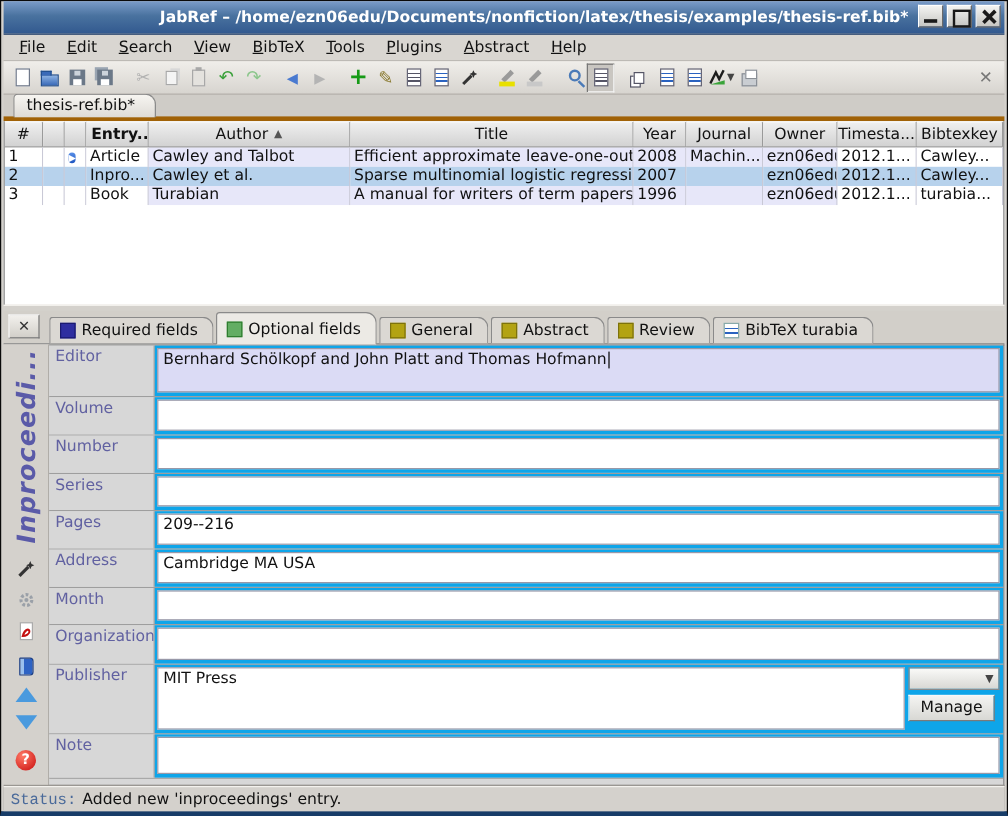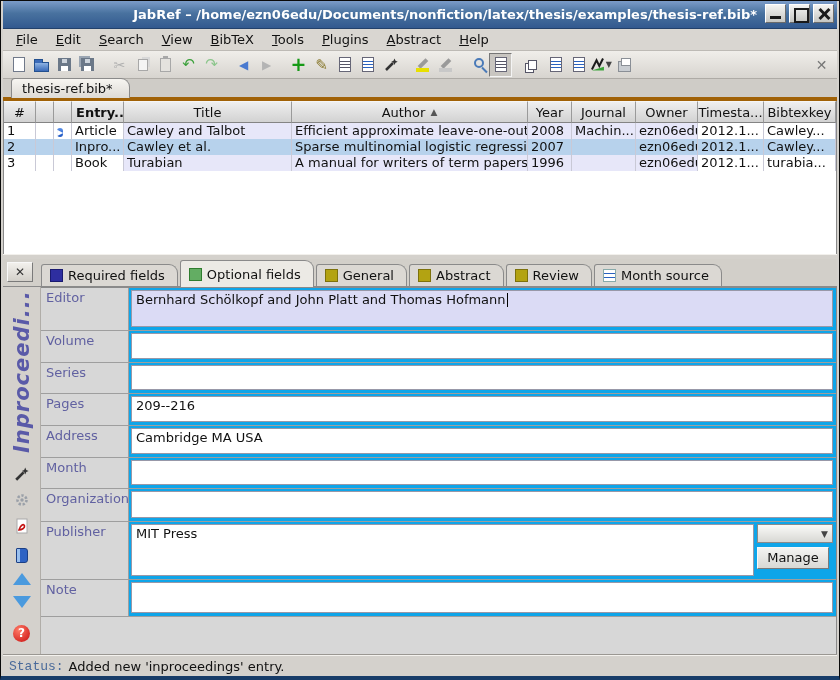--- a/index.html
+++ b/index.html
@@ -259,25 +259,25 @@
       <span>thesis-ref.bib*</span>
     </div>
   </div>
 
   <div class="tablearea">
     <div class="tgrid">
       <div class="th">#</div>
       <div class="th"></div>
       <div class="th"></div>
       <div class="th left">Entry...</div>
-      <div class="th">Title</div>
       <div class="th">
         <span>Author</span>
         <span class="sort">▲</span>
       </div>
+      <div class="th">Title</div>
       <div class="th">Year</div>
       <div class="th">Journal</div>
       <div class="th">Owner</div>
       <div class="th">Timesta...</div>
       <div class="th">Bibtexkey</div>
     </div>
 
     <div class="tgrid trow">
       <div class="td">1</div>
       <div class="td"></div>
@@ -341,21 +341,21 @@
     <div class="etab">
       <span class="sq sq-olive"></span>
       <span>Abstract</span>
     </div>
     <div class="etab">
       <span class="sq sq-olive"></span>
       <span>Review</span>
     </div>
     <div class="etab">
       <span class="sq-src"></span>
-      <span>Month source</span>
+      <span>BibTeX turabia</span>
     </div>
   </div>
 
   <div class="edbody">
     <div class="strip">
       <div class="typelabel">Inproceedi...</div>
       <div class="sic" style="margin-top:6px">
         <svg width="17" height="17" viewBox="0 0 16 16">
             <line x1="3" y1="13" x2="10" y2="6" stroke="#333" stroke-width="2.5"></line>
             <path d="M11.5 1.5l1 2.2 2.2 1-2.2 1-1 2.2-1-2.2-2.2-1 2.2-1z" fill="#333"></path>
@@ -393,20 +393,26 @@
         <div class="fvalue">
           <div class="finput focused"><span>Bernhard Schölkopf and John Platt and Thomas Hofmann</span><span class="caret"></span></div>
         </div>
       </div>
       <div class="frow fh1">
         <div class="flabel">Volume</div>
         <div class="fvalue">
           <div class="finput"><span></span></div>
         </div>
       </div>
+      <div class="frow fh2">
+        <div class="flabel">Number</div>
+        <div class="fvalue">
+          <div class="finput"><span></span></div>
+        </div>
+      </div>
       <div class="frow fh3">
         <div class="flabel">Series</div>
         <div class="fvalue">
           <div class="finput"><span></span></div>
         </div>
       </div>
       <div class="frow fh4">
         <div class="flabel">Pages</div>
         <div class="fvalue">
           <div class="finput"><span>209--216</span></div>

